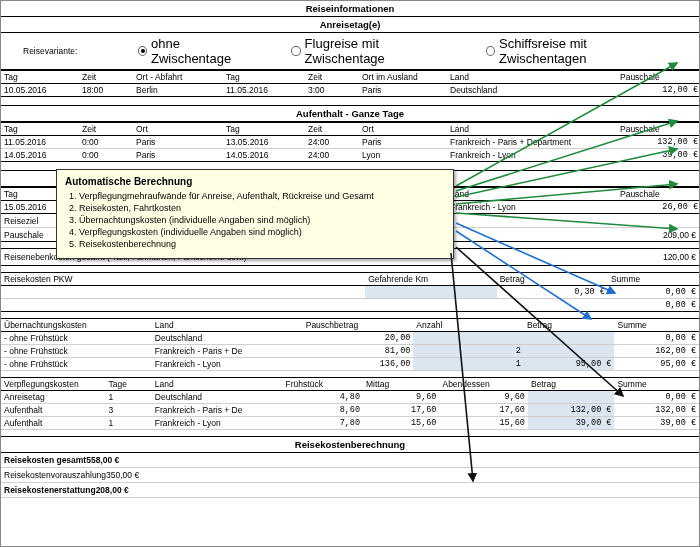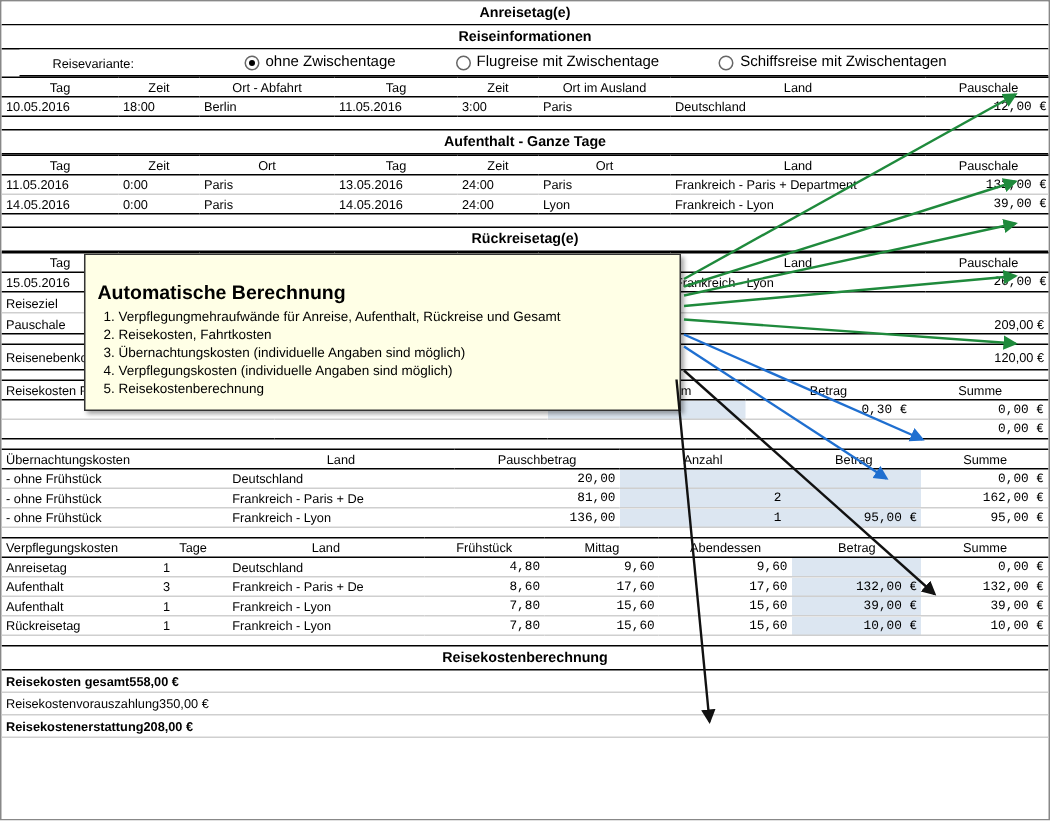--- a/index.html
+++ b/index.html
@@ -36,54 +36,52 @@
   }
   table.grid td, table.grid th {
     font-size: 8.5px;
     padding: 1px 3px;
     vertical-align: middle;
     white-space: nowrap;
     overflow: hidden;
     text-overflow: clip;
   }
   .hdr td {
-    text-align: center;
     font-weight: normal;
     border-top: 1px solid #000;
     border-bottom: 1px solid #000;
     position: relative;
   }
   .hdr td.lefthdr { text-align: left; }
   .row td {
     border-bottom: 1px solid #cfcfcf;
   }
   .row.last td { border-bottom: 1px solid #000; }
   .c { }
   .r { text-align: right; font-family: Liberation Mono, monospace; }
   .l { text-align: left; }
   .blue { background: #dce6f1; }
   .opt-row {
     display: flex;
     align-items: center;
     border-bottom: 1px solid #000;
     padding: 3px 0;
     background: #ffffff;
-    margin-left: 12px;
   }
   .opt-label {
     width: 150px;
     padding-left: 22px;
     box-sizing: border-box;
     font-size: 8.5px;
   }
   .radio-wrap {
     display: flex;
     align-items: center;
     gap: 4px;
-    font-size: 10px;
+    font-size: 13px;
     margin-right: 40px;
   }
   .radio {
     width: 8px;
     height: 8px;
     border-radius: 50%;
     border: 1px solid #666;
     background: #fff;
     display: inline-block;
     position: relative;
@@ -123,46 +121,45 @@
     width: 398px;
     background: #ffffe6;
     border: 1px solid #333;
     box-shadow: 2px 2px 3px rgba(0,0,0,0.35);
     padding: 6px 8px 8px 8px;
     box-sizing: border-box;
     z-index: 50;
   }
   .tooltip .tt-title {
     font-weight: bold;
-    font-size: 13px;
+    font-size: 10px;
     margin-bottom: 3px;
-    margin-top: 11px;
   }
   .tooltip ol {
     margin: 0;
     padding-left: 14px;
     font-size: 9px;
     line-height: 12px;
   }
   .arrows {
     position: absolute;
     left: 0; top: 0;
     width: 700px; height: 547px;
     pointer-events: none;
     z-index: 60;
   }
 </style>
 </head>
 <body>
 
 <div id="app">
 
+  <div class="section-title">Reiseinformationen</div>
+
   <div class="section-title">Anreisetag(e)</div>
-
-  <div class="section-title">Reiseinformationen</div>
 
   <div class="opt-row">
     <div class="opt-label">Reisevariante:</div>
     <div class="radio-wrap">
       <span class="radio on"></span>
       <span>ohne Zwischentage</span>
     </div>
     <div class="radio-wrap">
       <span class="radio"></span>
       <span>Flugreise mit Zwischentage</span>
@@ -441,30 +438,20 @@
     </tr>
     <tr class="row">
       <td class="l">Aufenthalt</td>
       <td class="c">1</td>
       <td class="l">Frankreich - Lyon</td>
       <td class="r">7,80 </td>
       <td class="r">15,60 </td>
       <td class="r">15,60 </td>
       <td class="blue r">39,00 €</td>
       <td class="r">39,00 €</td>
-    </tr>
-    <tr class="row">
-      <td class="l">Rückreisetag</td>
-      <td class="c">1</td>
-      <td class="l">Frankreich - Lyon</td>
-      <td class="r">7,80 </td>
-      <td class="r">15,60 </td>
-      <td class="r">15,60 </td>
-      <td class="blue r">10,00 €</td>
-      <td class="r">10,00 €</td>
     </tr>
   </tbody>
     </table>
 
   <div style="height:6px"></div>
 
   <div class="section-title" style="border-top:1px solid #000">Reisekostenberechnung</div>
 
   <div class="summary-row">
     <div class="grow">Reisekosten gesamt</div>

